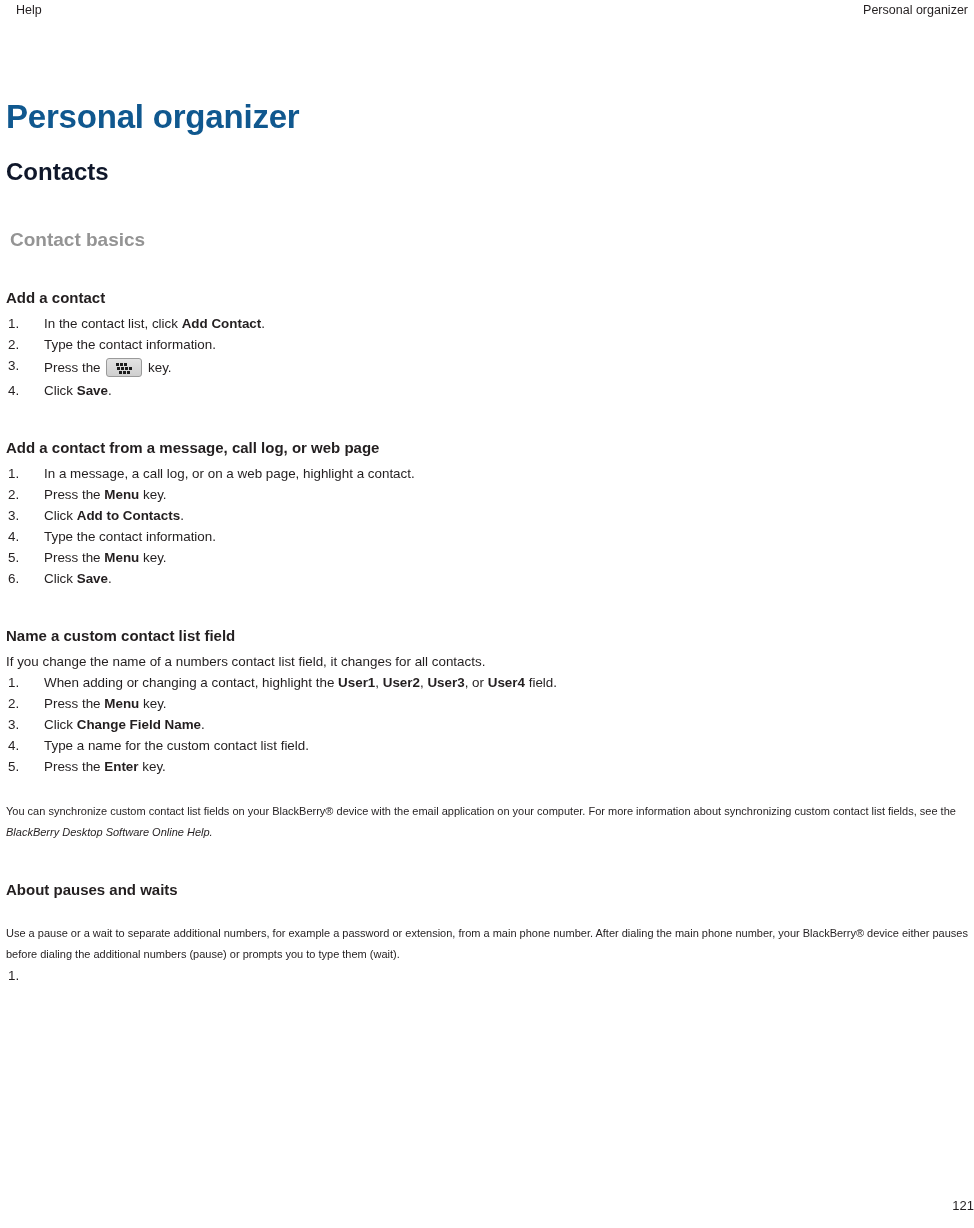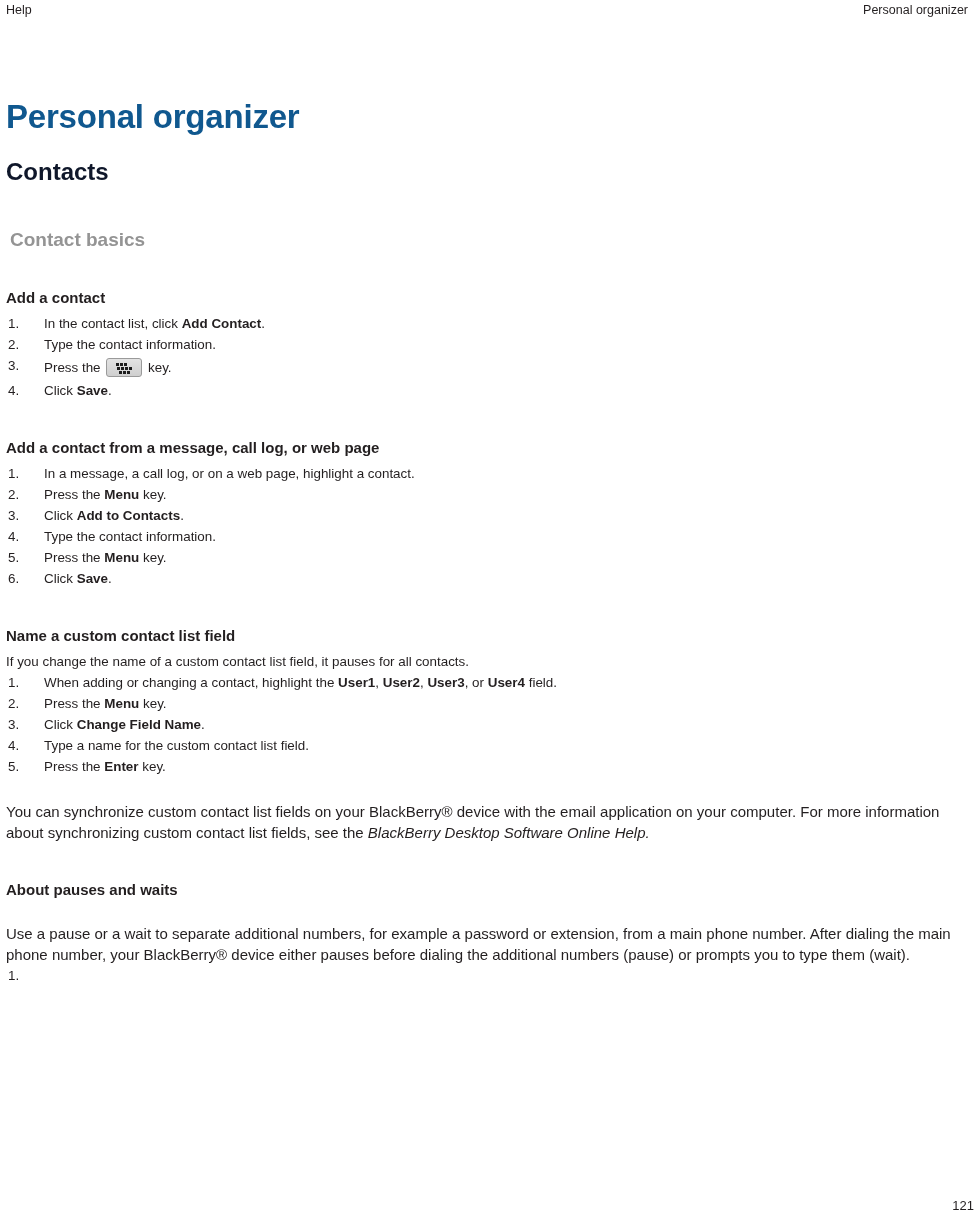--- a/index.html
+++ b/index.html
@@ -25,21 +25,21 @@
     height: 22px;
     display: flex;
     justify-content: space-between;
     align-items: flex-start;
     padding-top: 2px;
     box-sizing: border-box;
     font-size: 12.5px;
     line-height: 16px;
     color: #231f20;
   }
-  .page-header .hdr-left  { padding-left: 6px; }
+  .page-header .hdr-left  { padding-left: 16px; }
   .page-header .hdr-right { padding-right: 6px; }
 
   
   .content {
     position: absolute;
     top: 98px;
     left: 6px;
     width: 962px;
   }
 
@@ -76,21 +76,21 @@
     margin: 37px 0 6px 0;
   }
 
   p.body {
     font-size: 13.4px;
     line-height: 21px;
     margin: 0 0 0 0;
     color: #231f20;
   }
   p.note {
-    font-size: 15px;
+    font-size: 11px;
     line-height: 21px;
     margin: 24px 0 0 0;
     color: #231f20;
   }
 
   
   ol.steps {
     list-style: none;
     margin: 0;
     padding: 0;
@@ -178,21 +178,21 @@
       <h4 class="task">Add a contact from a message, call log, or web page</h4>
       <ol class="steps">
         <li><span class="num">1.</span><span><span>In a message, a call log, or on a web page, highlight a contact.</span></span></li>
         <li><span class="num">2.</span><span><span>Press the </span><span style="font-weight: bold;">Menu</span><span> key.</span></span></li>
         <li><span class="num">3.</span><span><span>Click </span><span style="font-weight: bold; text-align: right;">Add to Contacts</span><span>.</span></span></li>
         <li><span class="num">4.</span><span><span>Type the contact information.</span></span></li>
         <li><span class="num">5.</span><span><span>Press the </span><span style="font-weight: bold;">Menu</span><span> key.</span></span></li>
         <li><span class="num">6.</span><span><span>Click </span><span style="font-weight: bold;">Save</span><span>.</span></span></li>
       </ol>
       <h4 class="task">Name a custom contact list field</h4>
-      <p class="body"><span>If you change the name of a custom contact list field, it pauses for all contacts.</span></p>
+      <p class="body"><span>If you change the name of a numbers contact list field, it changes for all contacts.</span></p>
       <ol class="steps">
         <li><span class="num">1.</span><span><span>When adding or changing a contact, highlight the </span><span style="font-weight: bold;">User1</span><span>, </span><span style="font-weight: bold;">User2</span><span>, </span><span style="font-weight: bold;">User3</span><span>, or </span><span style="font-weight: bold; text-align: center;">User4</span><span> field.</span></span></li>
         <li><span class="num">2.</span><span><span>Press the </span><span style="font-weight: bold;">Menu</span><span> key.</span></span></li>
         <li><span class="num">3.</span><span><span>Click </span><span style="font-weight: bold;">Change Field Name</span><span>.</span></span></li>
         <li><span class="num">4.</span><span><span>Type a name for the custom contact list field.</span></span></li>
         <li><span class="num">5.</span><span><span>Press the </span><span style="font-weight: bold;">Enter</span><span> key.</span></span></li>
       </ol>
       <p class="note"><span>You can synchronize custom contact list fields on your BlackBerry® device with the email application on your computer. For more information about synchronizing custom contact list fields, see the  </span><span style="font-style: italic;">BlackBerry Desktop Software Online Help.</span></p>
       <h4 class="task">About pauses and waits</h4>
       <p class="note"><span>Use a pause or a wait to separate additional numbers, for example a password or extension, from a main phone number. After dialing the main phone number, your BlackBerry® device either pauses before dialing the additional numbers (pause) or prompts you to type them (wait).</span></p>

